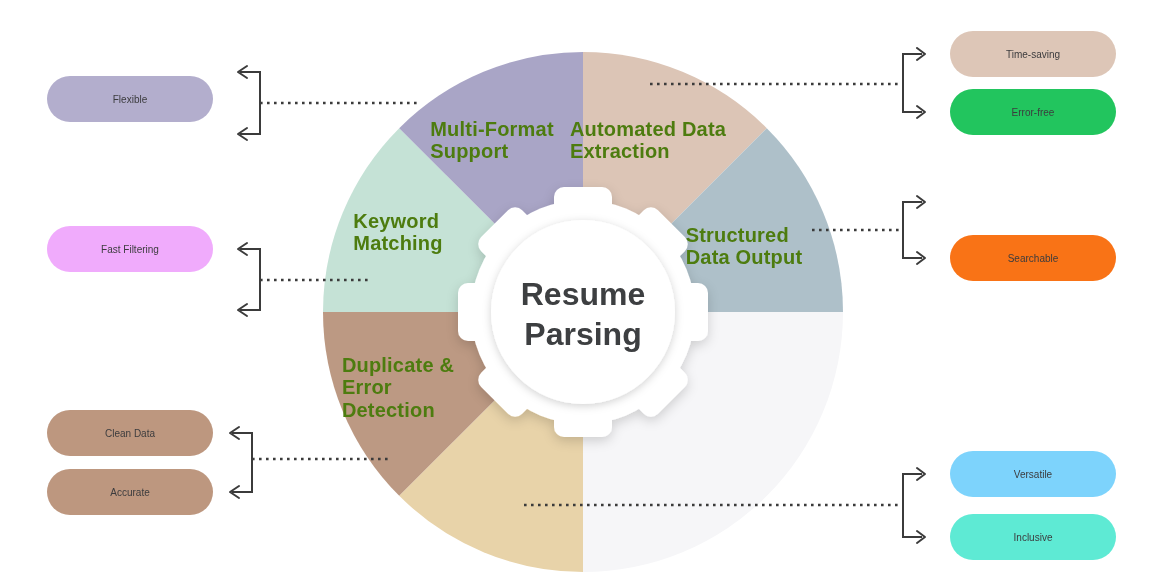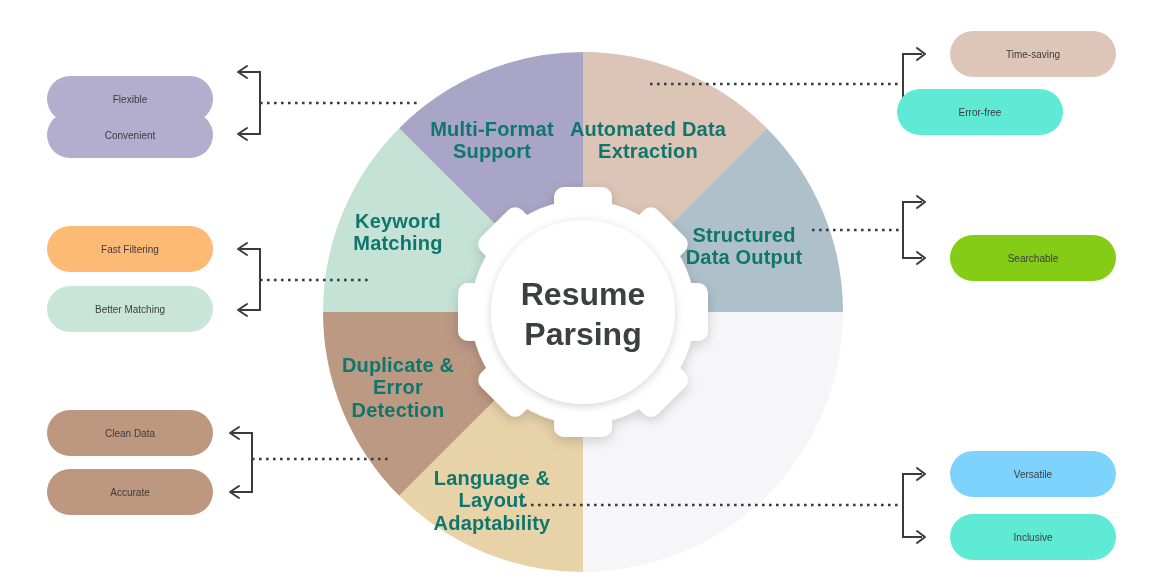--- a/index.html
+++ b/index.html
@@ -8,22 +8,22 @@
     font-family:"Liberation Sans","DejaVu Sans",sans-serif;
   }
   svg.layer{position:absolute;left:0;top:0;}
   
   .bracket{fill:none;stroke-width:2;}
   .dotted{fill:none;stroke-width:2.4;stroke-dasharray:2.6 4.4;}
   .arrowhead{fill:none;stroke-width:2;stroke-linejoin:round;stroke-linecap:round;}
   
   .seg-label{
     position:absolute;transform:translate(-50%,-50%);
-    font-size:20px;font-weight:700;line-height:1.12;text-align:center;
-    white-space:pre-line;color:#0f766e;letter-spacing:.2px;
+    font-size:20px;font-weight:700;line-height:1.12;text-align:left;
+    white-space:pre-line;color:#4d7c0f;letter-spacing:.2px;
   }
   .hub-title{
     position:absolute;transform:translate(-50%,-50%);
     font-size:32px;font-weight:700;line-height:1.25;text-align:center;
     white-space:pre-line;color:#3d3f41;
   }
   
   .pill{
     position:absolute;width:166px;height:46px;border-radius:24px;
     display:flex;align-items:center;justify-content:center;
@@ -118,37 +118,32 @@
 Support</div>
   <div class="seg-label" style="left:648px;top:140px;">Automated Data
 Extraction</div>
   <div class="seg-label" style="left:744px;top:246px;">Structured
 Data Output</div>
   <div class="seg-label" style="left:398px;top:232px;">Keyword
 Matching</div>
   <div class="seg-label" style="left:398px;top:388px;">Duplicate &amp;
 Error
 Detection</div>
-  <div class="seg-label" style="left:492px;top:501px;">Language &amp;
-Layout
-Adaptability</div>
 
   <div class="hub-title" style="left:583px;top:314px;">Resume
 Parsing</div>
 
   <div class="pill" style="left: 47px; top: 48px; background-color: rgb(179, 174, 205); margin-top: 28px;">Flexible</div>
-  <div class="pill" style="left: 47px; top: 112px; background-color: rgb(179, 174, 205);">Convenient</div>
 
-  <div class="pill" style="left: 47px; top: 226px; background-color: #fdba74;">Fast Filtering</div>
-  <div class="pill" style="left: 47px; top: 286px; background-color: rgb(201, 229, 218);">Better Matching</div>
+  <div class="pill" style="left: 47px; top: 226px; background-color: #f0abfc;">Fast Filtering</div>
 
   <div class="pill" style="left: 47px; top: 410px; background-color: rgb(189, 151, 127);">Clean Data</div>
   <div class="pill" style="left: 47px; top: 469px; background-color: rgb(189, 151, 127);">Accurate</div>
 
   <div class="pill" style="left: 950px; top: 31px; background-color: rgb(221, 198, 183);">Time-saving</div>
-  <div class="pill" style="left: 897px; top: 89px; background-color: #5eead4; text-align: right;">Error-free</div>
+  <div class="pill" style="left: 950px; top: 89px; background-color: #22c55e; text-align: right;">Error-free</div>
 
-  <div class="pill" style="left: 950px; top: 235px; background-color: #84cc16;">Searchable</div>
+  <div class="pill" style="left: 950px; top: 235px; background-color: #f97316;">Searchable</div>
 
   <div class="pill" style="left: 950px; top: 451px; background-color: #7dd3fc;">Versatile</div>
   <div class="pill" style="left: 950px; top: 514px; background-color: #5eead4;">Inclusive</div>
 
 </div>
 
 </body></html>

